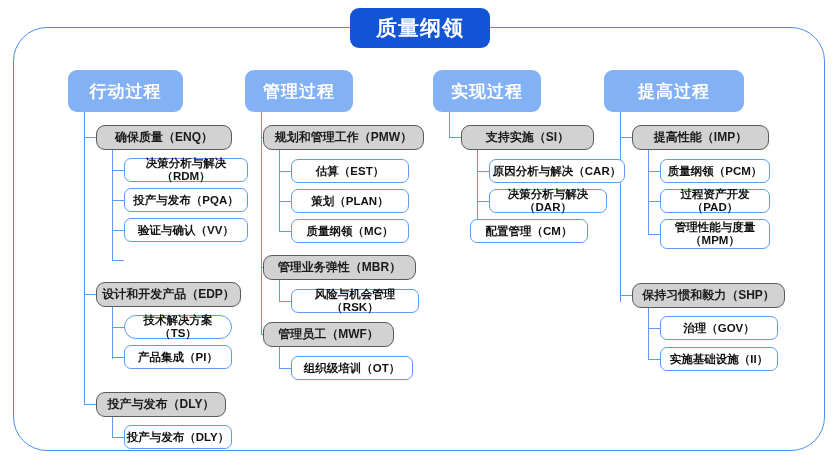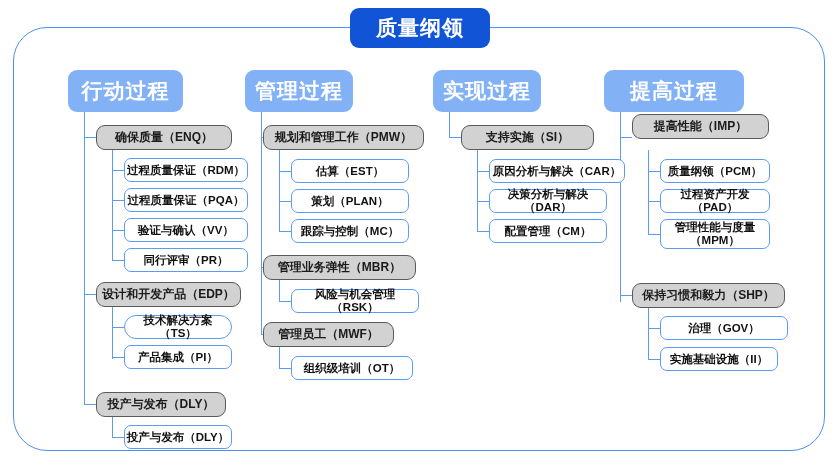--- a/index.html
+++ b/index.html
@@ -37,21 +37,21 @@
   }
 
   
   .col-head{
     position:absolute;
     height:42px;
     background:#82b1f5;
     border-radius:9px;
     display:flex;align-items:center;justify-content:center;
     color:#ffffff;
-    font-size:21px;font-weight:700;
+    font-size:17px;font-weight:700;
     letter-spacing:1px;
     z-index:4;
   }
 
   
   .grp{
     position:absolute;
     height:25px;
     background:#d2d2d2;
     border:1.4px solid #5a5a5a;
@@ -96,27 +96,26 @@
 
   <div class="col-head" style="left:68px;top:70px;width:115px;">行动过程</div>
 
   <div class="ln v" style="left:84px;top:112px;height:292px;"></div>
 
   <div class="ln h" style="left:84px;top:137px;width:12px;"></div>
   <div class="grp" style="left:96px;top:125px;width:136px;">确保质量（ENQ）</div>
   <div class="ln v" style="left:112px;top:150px;height:102px;"></div>
 
   <div class="ln h" style="left:112px;top:170px;width:12px;"></div>
-  <div class="leaf" style="left:124px;top:158px;width:124px;">过程质量保证（RDM）</div>
+  <div class="leaf" style="left:124px;top:158px;width:124px;">决策分析与解决（RDM）</div>
   <div class="ln h" style="left:112px;top:200px;width:12px;"></div>
-  <div class="leaf" style="left:124px;top:188px;width:124px;">过程质量保证（PQA）</div>
+  <div class="leaf" style="left:124px;top:188px;width:124px;">投产与发布（PQA）</div>
   <div class="ln h" style="left:112px;top:230px;width:12px;"></div>
   <div class="leaf" style="left:124px;top:218px;width:124px;">验证与确认（VV）</div>
   <div class="ln h" style="left:112px;top:260px;width:12px;"></div>
-  <div class="leaf" style="left:124px;top:248px;width:124px;">同行评审（PR）</div>
   <div class="ln v" style="left:112px;top:250px;height:10px;"></div>
 
   <div class="ln h" style="left:84px;top:294px;width:12px;"></div>
   <div class="grp" style="left:96px;top:282px;width:145px;">设计和开发产品（EDP）</div>
   <div class="ln v" style="left:112px;top:307px;height:52px;"></div>
   <div class="ln h" style="left:112px;top:327px;width:12px;"></div>
   <div class="leaf" style="left:124px;top:315px;width:108px;border-radius:12px;">技术解决方案（TS）</div>
   <div class="ln h" style="left:112px;top:357px;width:12px;"></div>
   <div class="leaf" style="left:124px;top:345px;width:108px;">产品集成（PI）</div>
 
@@ -131,21 +130,21 @@
   <div class="ln v" style="left:261px;top:112px;height:222px;"></div>
 
   <div class="ln h" style="left:261px;top:137px;width:7px;"></div>
   <div class="grp" style="left:263px;top:125px;width:161px;">规划和管理工作（PMW）</div>
   <div class="ln v" style="left:279px;top:150px;height:82px;"></div>
   <div class="ln h" style="left:279px;top:171px;width:12px;"></div>
   <div class="leaf" style="left:291px;top:159px;width:118px;">估算（EST）</div>
   <div class="ln h" style="left:279px;top:201px;width:12px;"></div>
   <div class="leaf" style="left:291px;top:189px;width:118px;">策划（PLAN）</div>
   <div class="ln h" style="left:279px;top:231px;width:12px;"></div>
-  <div class="leaf" style="left:291px;top:219px;width:118px;">跟踪与控制（MC）</div>
+  <div class="leaf" style="left:291px;top:219px;width:118px;">质量纲领（MC）</div>
 
   <div class="ln h" style="left:261px;top:267px;width:7px;"></div>
   <div class="grp" style="left:263px;top:255px;width:153px;">管理业务弹性（MBR）</div>
   <div class="ln v" style="left:279px;top:280px;height:22px;"></div>
   <div class="ln h" style="left:279px;top:301px;width:12px;"></div>
   <div class="leaf" style="left:291px;top:289px;width:128px;">风险与机会管理（RSK）</div>
 
   <div class="ln h" style="left:261px;top:334px;width:7px;"></div>
   <div class="grp" style="left:263px;top:322px;width:131px;">管理员工（MWF）</div>
   <div class="ln v" style="left:279px;top:347px;height:22px;"></div>
@@ -156,37 +155,37 @@
 
   <div class="ln v" style="left:449px;top:112px;height:26px;"></div>
   <div class="ln h" style="left:449px;top:137px;width:12px;"></div>
   <div class="grp" style="left:461px;top:125px;width:133px;">支持实施（SI）</div>
   <div class="ln v" style="left:477px;top:150px;height:82px;"></div>
   <div class="ln h" style="left:477px;top:171px;width:12px;"></div>
   <div class="leaf" style="left:489px;top:159px;width:136px;">原因分析与解决（CAR）</div>
   <div class="ln h" style="left:477px;top:201px;width:12px;"></div>
   <div class="leaf" style="left:489px;top:189px;width:118px;">决策分析与解决（DAR）</div>
   <div class="ln h" style="left:477px;top:231px;width:12px;"></div>
-  <div class="leaf" style="left:489px;top:219px;width:118px;">配置管理（CM）</div>
+  <div class="leaf" style="left:470px;top:219px;width:118px;">配置管理（CM）</div>
 
   <div class="col-head" style="left:604px;top:70px;width:140px;">提高过程</div>
 
   <div class="ln v" style="left:620px;top:112px;height:190px;"></div>
 
   <div class="ln h" style="left:620px;top:137px;width:12px;"></div>
-  <div class="grp" style="left:632px;top:114px;width:137px;">提高性能（IMP）</div>
+  <div class="grp" style="left:632px;top:125px;width:137px;">提高性能（IMP）</div>
   <div class="ln v" style="left:648px;top:150px;height:85px;"></div>
   <div class="ln h" style="left:648px;top:171px;width:12px;"></div>
   <div class="leaf" style="left:660px;top:159px;width:110px;">质量纲领（PCM）</div>
   <div class="ln h" style="left:648px;top:201px;width:12px;"></div>
   <div class="leaf" style="left:660px;top:189px;width:110px;">过程资产开发（PAD）</div>
   <div class="ln h" style="left:648px;top:234px;width:12px;"></div>
   <div class="leaf two-line" style="left:660px;top:219px;width:110px;">管理性能与度量<br>（MPM）</div>
 
   <div class="ln h" style="left:620px;top:295px;width:12px;"></div>
   <div class="grp" style="left:632px;top:283px;width:153px;">保持习惯和毅力（SHP）</div>
   <div class="ln v" style="left:648px;top:308px;height:52px;"></div>
   <div class="ln h" style="left:648px;top:328px;width:12px;"></div>
-  <div class="leaf" style="left:660px;top:316px;width:128px;">治理（GOV）</div>
+  <div class="leaf" style="left:660px;top:316px;width:118px;">治理（GOV）</div>
   <div class="ln h" style="left:648px;top:359px;width:12px;"></div>
   <div class="leaf" style="left:660px;top:347px;width:118px;">实施基础设施（II）</div>
 
 </div>
 
 </body></html>

